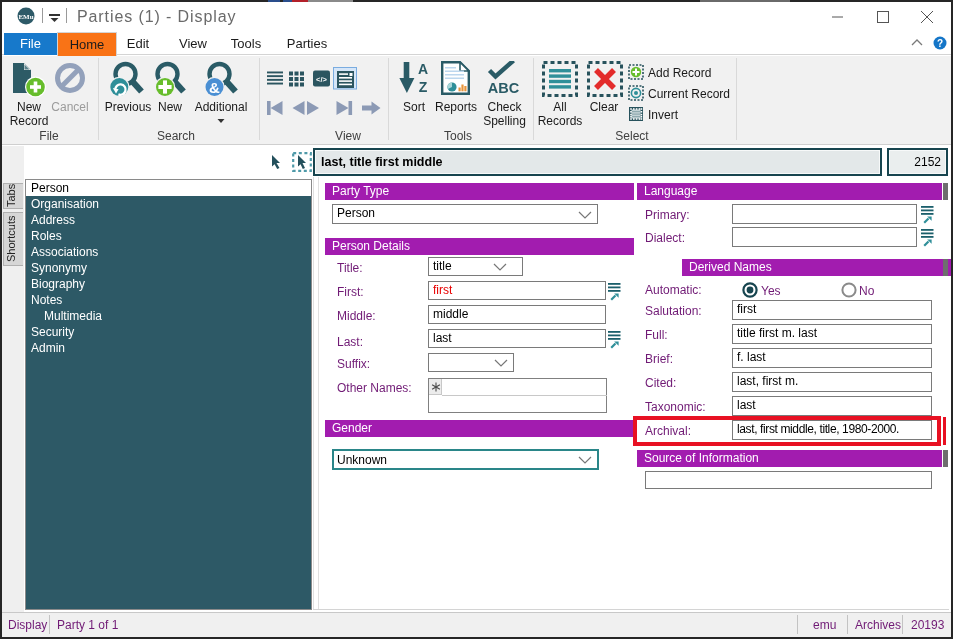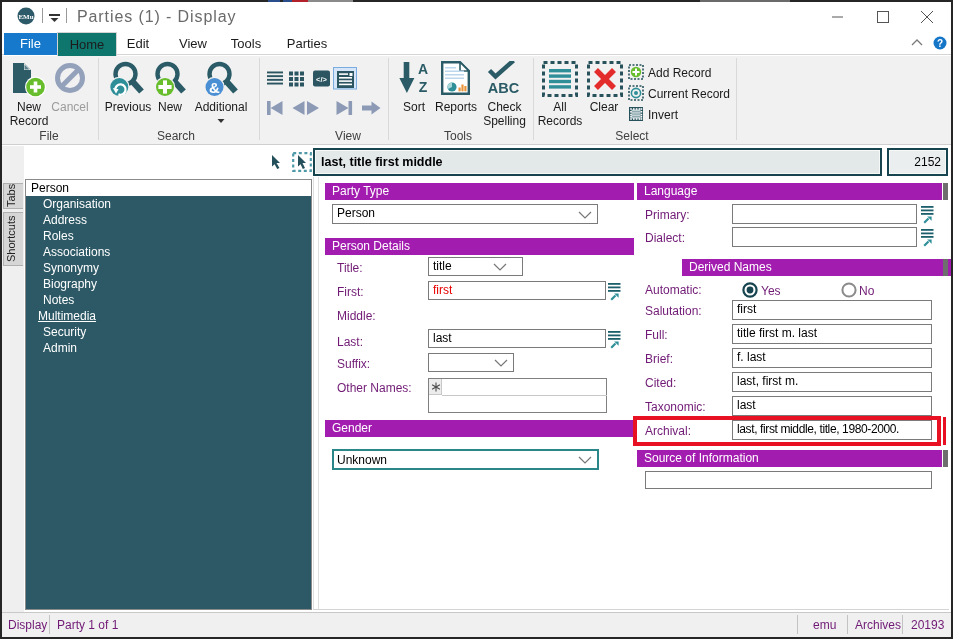--- a/index.html
+++ b/index.html
@@ -47,21 +47,21 @@
 
   <svg class="abs" style="left:826px;top:10px" width="120" height="14" viewBox="0 0 120 14">
     <line x1="6" y1="7" x2="17" y2="7" stroke="#555" stroke-width="1"></line>
     <rect x="51.5" y="1.5" width="11" height="11" fill="none" stroke="#555" stroke-width="1"></rect>
     <line x1="95" y1="1" x2="107" y2="13" stroke="#555" stroke-width="1"></line>
     <line x1="107" y1="1" x2="95" y2="13" stroke="#555" stroke-width="1"></line>
   </svg>
 
   <div class="abs" style="left:2px;top:30px;width:949px;height:25px;background:#fff;border-bottom:1px solid #d4d4d4"></div>
   <div class="abs" style="left:4px;top:33px;width:53px;height:22px;background:#1779cb;color:#fff;font-size:13px;text-align:center;line-height:22px;">File</div>
-  <div class="abs" style="left:57px;top:32px;width:60px;height:24px;background:#0f766e;border:1px solid #d4d4d4;border-bottom:none;color:#1c1c1c;font-size:13px;text-align:center;line-height:23px;">Home</div>
+  <div class="abs" style="left:57px;top:32px;width:60px;height:24px;background:#f97316;border:1px solid #d4d4d4;border-bottom:none;color:#1c1c1c;font-size:13px;text-align:center;line-height:23px;">Home</div>
   <div class="abs" style="left:117px;top:33px;width:42px;height:22px;color:#1c1c1c;font-size:13px;text-align:center;line-height:22px;">Edit</div>
   <div class="abs" style="left:170px;top:33px;width:46px;height:22px;color:#1c1c1c;font-size:13px;text-align:center;line-height:22px;">View</div>
   <div class="abs" style="left:222px;top:33px;width:48px;height:22px;color:#1c1c1c;font-size:13px;text-align:center;line-height:22px;">Tools</div>
   <div class="abs" style="left:278px;top:33px;width:58px;height:22px;color:#1c1c1c;font-size:13px;text-align:center;line-height:22px;">Parties</div>
   <svg class="abs" style="left:911px;top:38px" width="12" height="8" viewBox="0 0 12 8">
     <path d="M1 7 L6 2 L11 7" fill="none" stroke="#7a7a7a" stroke-width="1.3"></path>
   </svg>
   <svg class="abs" style="left:933px;top:36px" width="14" height="14" viewBox="0 0 14 14">
     <circle cx="7" cy="7" r="6.5" fill="#1576c8"></circle>
     <text x="7" y="11" font-size="10" font-weight="bold" fill="#fff" text-anchor="middle">?</text>
@@ -264,47 +264,48 @@
   <div class="abs" style="left:887px;top:148px;width:61px;height:28px;background:#17454f;"></div>
   <div class="abs" style="left:889px;top:150px;width:57px;height:24px;background:#eaeeee;border:1px solid #f7f9f9;font-size:12px;color:#000;line-height:23px;text-align:right;padding-right:4px;">2152</div>
 
   <div class="abs" style="left:3px;top:183px;width:20px;height:26px;background:#d6d6d6;border:1px solid #b0b0b0;border-right:none;"></div>
   <div class="abs" style="left:3px;top:212px;width:20px;height:54px;background:#d6d6d6;border:1px solid #b0b0b0;border-right:none;"></div>
   <div class="abs" style="left:5px;top:185px;width:16px;height:22px;font-size:11px;color:#222;writing-mode:vertical-rl;transform:rotate(180deg);text-align:center;">Tabs</div>
   <div class="abs" style="left:5px;top:214px;width:16px;height:50px;font-size:11px;color:#222;writing-mode:vertical-rl;transform:rotate(180deg);text-align:center;">Shortcuts</div>
 
   <div class="abs" style="left:25px;top:179px;width:287px;height:431px;background:#2d5966;border:1px solid #8a8a8a;"></div>
   <div class="abs" style="left:26px;top:180px;width:285px;height:16px;background:#fff;color:#000;font-size:12px;line-height:16px;padding-left:5px;">Person</div>
-  <div class="abs" style="left:26px;top:196px;width:285px;color:#fff;font-size:12px;line-height:16px;margin-left:12px;">
+  <div class="abs" style="left:26px;top:196px;width:285px;color:#fff;font-size:12px;line-height:16px;">
     <div style="padding-left:5px;">Organisation</div>
     <div style="padding-left:5px;">Address</div>
     <div style="padding-left:5px;">Roles</div>
     <div style="padding-left:5px;">Associations</div>
     <div style="padding-left:5px;">Synonymy</div>
     <div style="padding-left:5px;">Biography</div>
     <div style="padding-left:5px;">Notes</div>
-    <div style="padding-left:0;text-decoration:underline;">Multimedia</div>
+    <div style="padding-left:18px;">Multimedia</div>
     <div style="padding-left:5px;">Security</div>
     <div style="padding-left:5px;">Admin</div>
   </div>
 
   <div class="bar" style="left:325px;top:183px;width:309px;">Party Type</div>
   <div class="combo" style="left:332px;top:204px;width:266px;height:20px;">Person</div>
   <svg class="chev" style="left:578px;top:211px" viewBox="0 0 14 8">
       <path d="M1 1 L7 7 L13 1" fill="none" stroke="#777" stroke-width="1.2"></path>
     </svg>
   <div class="bar" style="left:325px;top:238px;width:309px;">Person Details</div>
   <div class="lbl" style="left:337px;top:261px;">Title:</div>
   <div class="combo" style="left:428px;top:257px;width:95px;height:19px;">title</div>
   <svg class="chev" style="left:493px;top:263px" viewBox="0 0 14 8">
       <path d="M1 1 L7 7 L13 1" fill="none" stroke="#777" stroke-width="1.2"></path>
     </svg>
   <div class="lbl" style="left:337px;top:285px;">First:</div>
   <div class="inp" style="left:428px;top:281px;width:178px;height:19px;color:#e80000;">first</div>
   <div class="lbl" style="left:337px;top:309px;">Middle:</div>
+  <div class="inp" style="left:428px;top:305px;width:178px;height:19px;">middle</div>
   <div class="lbl" style="left:337px;top:335px;">Last:</div>
   <div class="inp" style="left:428px;top:329px;width:178px;height:19px;">last</div>
   <div class="lbl" style="left:337px;top:357px;">Suffix:</div>
   <div class="combo" style="left:428px;top:353px;width:86px;height:19px;"></div>
   <svg class="chev" style="left:494px;top:359px" viewBox="0 0 14 8">
       <path d="M1 1 L7 7 L13 1" fill="none" stroke="#777" stroke-width="1.2"></path>
     </svg>
   <div class="lbl" style="left:337px;top:381px;">Other Names:</div>
   <div class="abs" style="left:428px;top:378px;width:179px;height:35px;border:1px solid #808080;background:#fff;">
     <div style="position:absolute;left:0;top:0;width:13px;height:16px;background:#ececec;border-right:1px solid #c8c8c8;border-bottom:1px solid #c8c8c8;"></div>

